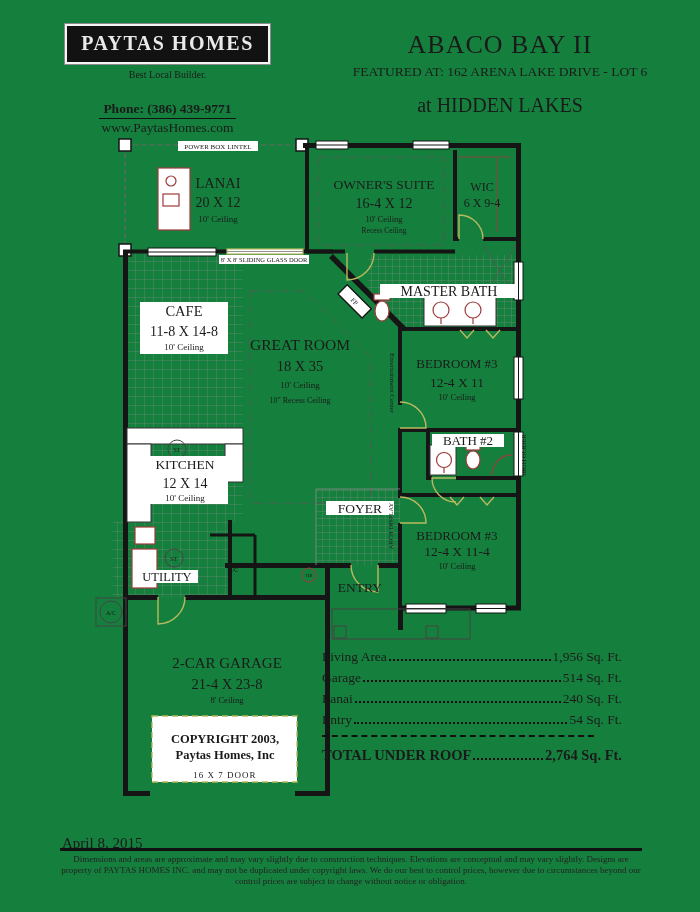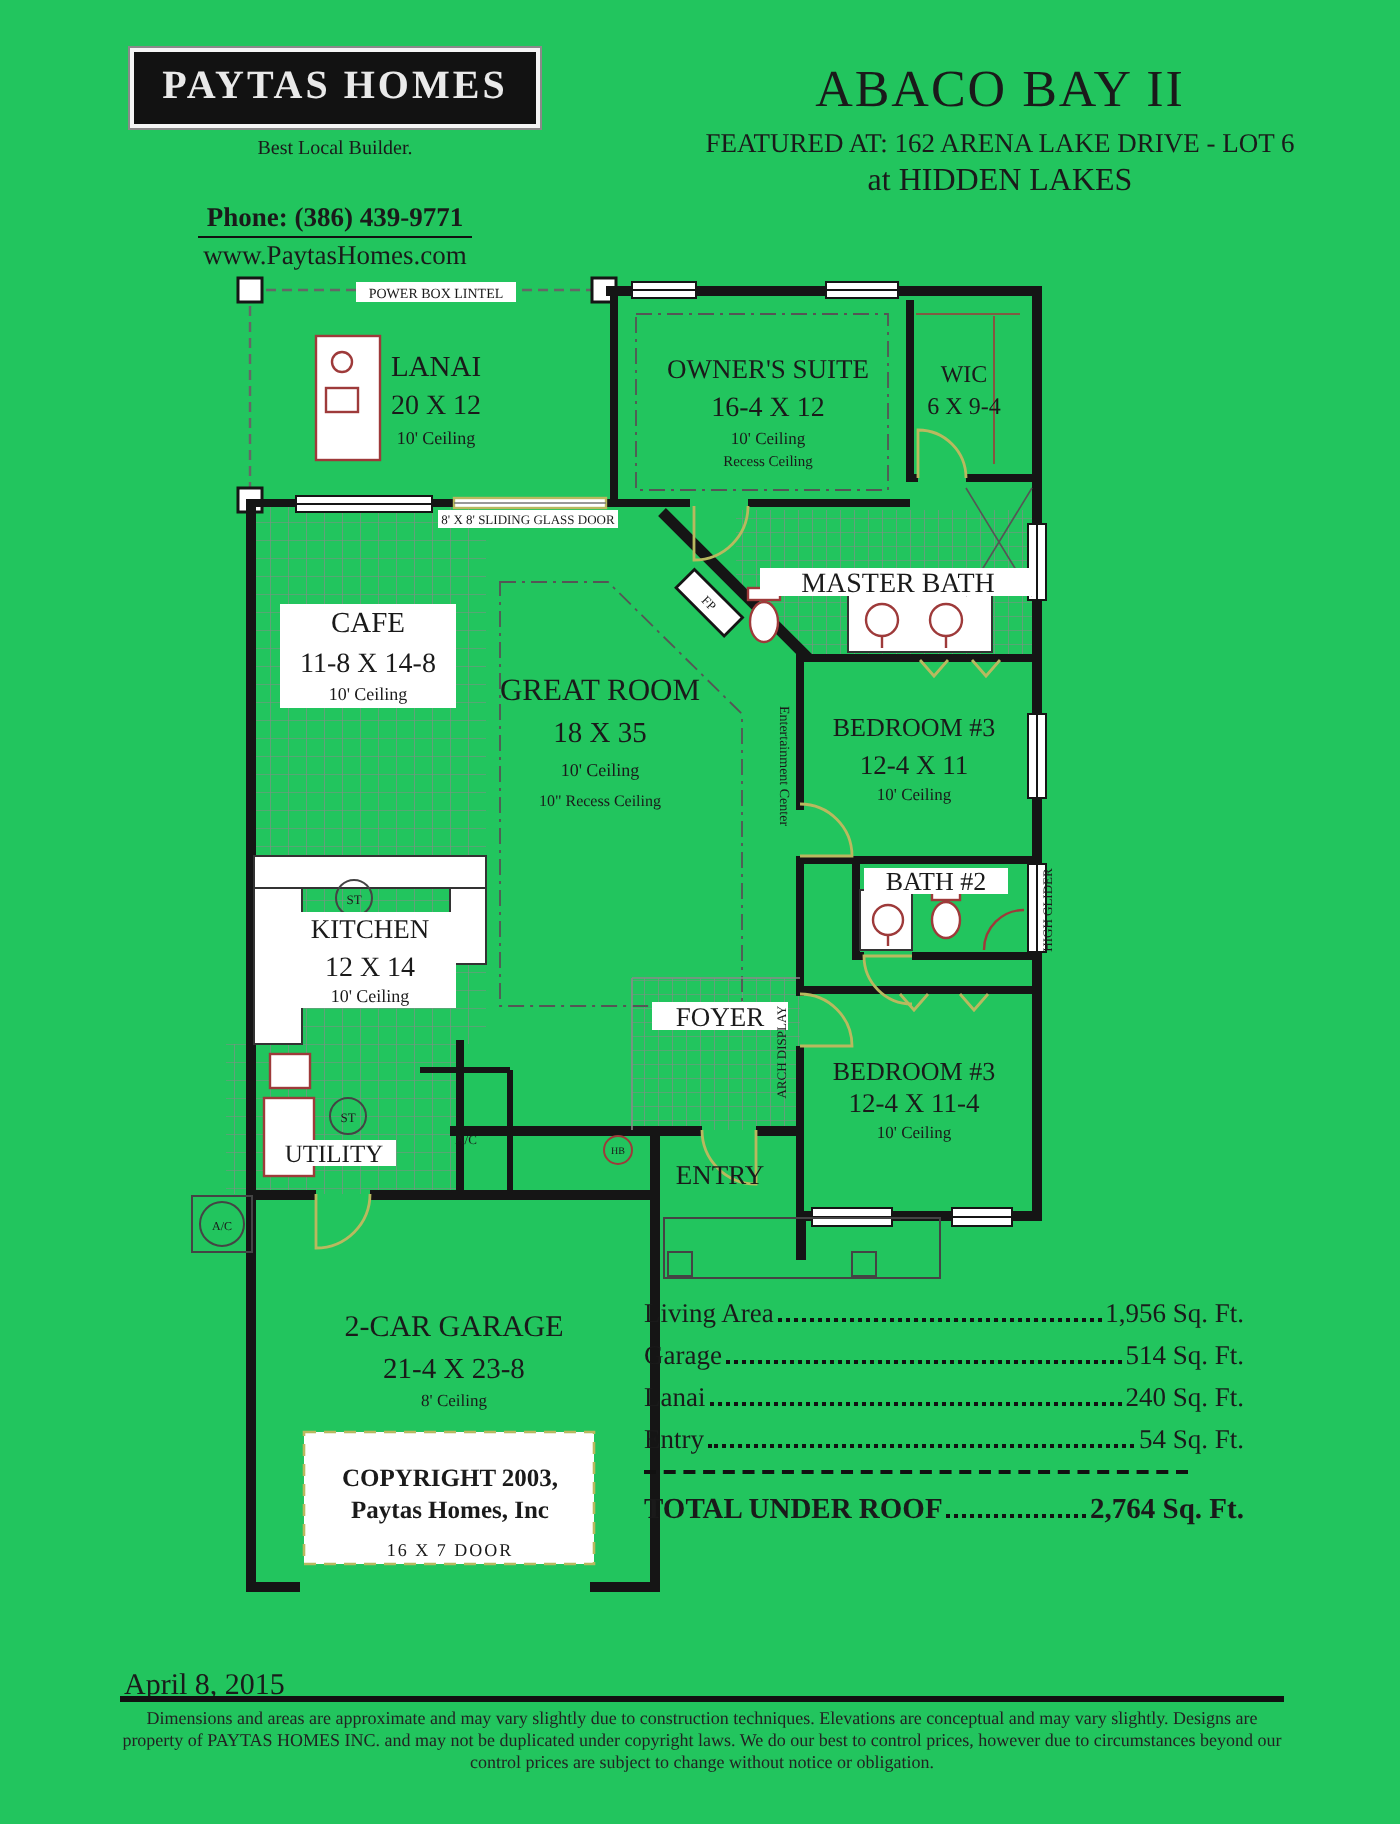--- a/index.html
+++ b/index.html
@@ -1,29 +1,29 @@
 <!DOCTYPE html>
 <html><head>
 <meta charset="utf-8">
 <style>
   html,body{margin:0;padding:0;background:#888;}
-  .page{position:relative;width:700px;height:912px;background:#22c55e;overflow:hidden;
+  .page{position:relative;width:700px;height:912px;background:#15803d;overflow:hidden;
         font-family:"Liberation Serif",serif;color:#1a1a1a;}
   
   .brand{position:absolute;left:40px;top:24px;width:255px;text-align:center;}
   .logo-box{display:inline-block;background:#121212;color:#e9e9e9;
             border:2px solid #f5f5f5;outline:1px solid #8a8a8a;
             padding:6px 14px 7px;font-size:20px;font-weight:bold;letter-spacing:1.5px;}
   .tagline{font-size:10px;margin-top:5px;}
   .phone{display:inline-block;font-size:13.5px;margin-top:3px;border-bottom:1.5px solid #111;padding:0 4px 1px;font-weight:bold;}
   .website{font-size:13.5px;margin-top:1px;}
   .title-block{position:absolute;left:310px;top:30px;width:380px;text-align:center;}
   .plan-name{font-size:26px;letter-spacing:1px;}
   .featured{font-size:13.5px;margin-top:4px;}
-  .community{font-size:16px;margin-top:2px;text-align:center;}
+  .community{font-size:20px;margin-top:14px;text-align:center;}
   
   .plan-svg{position:absolute;left:95px;top:130px;width:450px;height:680px;}
   svg text{font-family:"Liberation Serif",serif;fill:#1a1a1a;}
   
   .area-table{position:absolute;left:322px;top:646px;width:300px;font-size:13.5px;}
   .arow{display:flex;align-items:baseline;line-height:21px;}
   .arow .dots{flex:1;border-bottom:2px dotted #111;margin:0 2px 4px;}
   .adivider{border-top:2px dashed #111;margin:5px 0 7px;width:272px;}
   .arow.total{font-size:14.5px;line-height:22px;font-weight:bold;}
   

